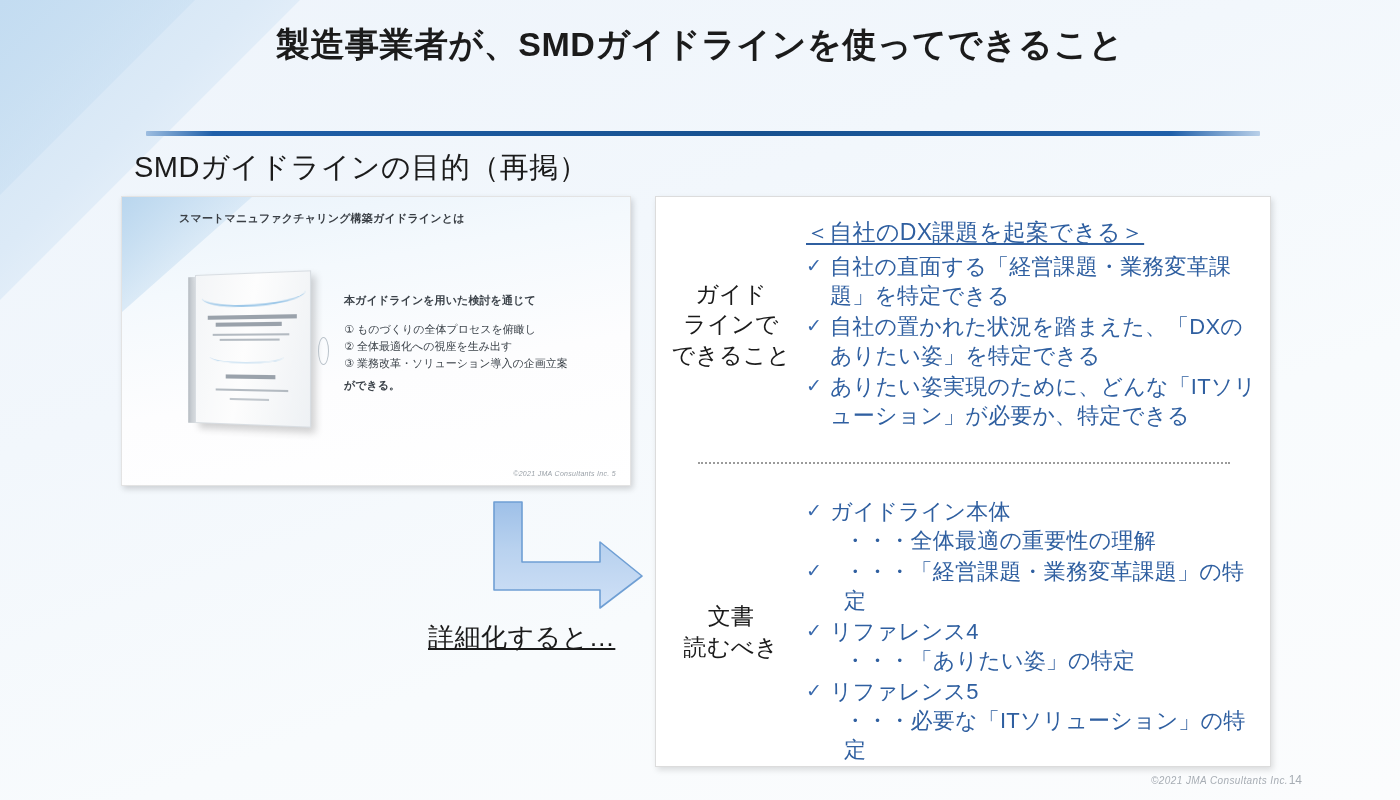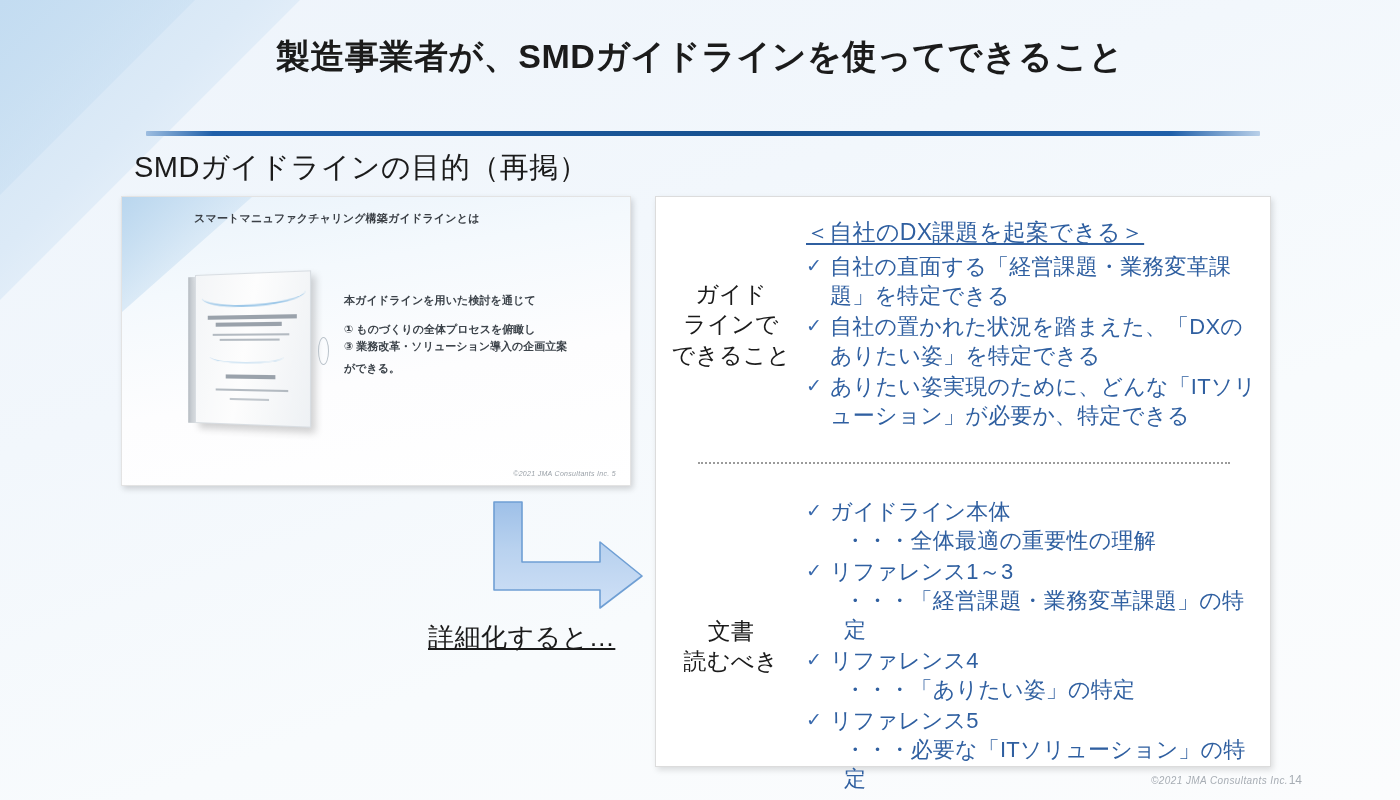--- a/index.html
+++ b/index.html
@@ -49,21 +49,20 @@
     position: absolute;
     top: 22px;
     left: 0;
     width: 1400px;
     text-align: center;
     font-size: 34px;
     font-weight: 700;
     letter-spacing: 0.5px;
     color: #1b1b1b;
     white-space: nowrap;
-    margin-top: 12px;
   }
 
   .divider-bar {
     position: absolute;
     left: 146px;
     top: 131px;
     width: 1114px;
     height: 5px;
     background: linear-gradient(90deg, #9dbde0 0%, #1f5fa9 6%, #17518f 55%, #1f5fa9 92%, #b9d0e9 100%);
     border-radius: 1px;
@@ -93,21 +92,21 @@
   }
   .thumb-wedge {
     position: absolute;
     top: 0; left: 0;
     width: 150px; height: 120px;
     background: linear-gradient(135deg, #b9d6ee 0%, rgba(214,232,246,0) 75%);
     clip-path: polygon(0 0, 130px 0, 0 115px);
   }
   .thumb-title {
     position: absolute;
-    left: 72px;
+    left: 57px;
     top: 14px;
     font-size: 11px;
     font-weight: 700;
     color: #3a3f45;
     letter-spacing: 0.2px;
     filter: blur(0.35px);
   }
   .thumb-book {
     position: absolute;
     left: 73px;
@@ -176,21 +175,21 @@
     filter: blur(0.32px);
   }
   .thumb-lead {
     font-size: 11px;
     font-weight: 600;
     letter-spacing: 0.1px;
   }
   .thumb-list {
     margin-top: 13px;
     font-size: 11px;
-    font-weight: 700;
+    font-weight: 400;
     line-height: 1.55;
   }
   .thumb-list div { white-space: nowrap; }
   .thumb-end {
     margin-top: 6px;
     font-size: 11px;
     font-weight: 600;
   }
   .thumb-footer {
     position: absolute;
@@ -351,20 +350,21 @@
         <div class="book-line book-t7"></div>
       </div>
     </div>
 
     <div class="thumb-clip"></div>
 
     <div class="thumb-body">
       <div class="thumb-lead">本ガイドラインを用いた検討を通じて</div>
       <div class="thumb-list">
         <div>① ものづくりの全体プロセスを俯瞰し</div>
+        <div>② 全体最適化への視座を生み出す</div>
         <div>③ 業務改革・ソリューション導入の企画立案</div>
       </div>
       <div class="thumb-end">ができる。</div>
     </div>
 
     <div class="thumb-footer">©2021  JMA Consultants Inc.      5</div>
   </div>
 
   <div class="arrow-wrap">
     <svg width="160" height="110" viewBox="0 0 160 110" xmlns="http://www.w3.org/2000/svg">
@@ -418,21 +418,20 @@
         <div class="check-item">
           <span class="check-mark">✓</span>
           <span class="check-text">
             <span>ガイドライン本体</span>
             <span class="sub">・・・全体最適の重要性の理解</span>
           </span>
         </div>
         <div class="check-item">
           <span class="check-mark">✓</span>
           <span class="check-text">
-            <span>リファレンス1～3</span>
             <span class="sub">・・・「経営課題・業務変革課題」の特定</span>
           </span>
         </div>
         <div class="check-item">
           <span class="check-mark">✓</span>
           <span class="check-text">
             <span>リファレンス4</span>
             <span class="sub">・・・「ありたい姿」の特定</span>
           </span>
         </div>

